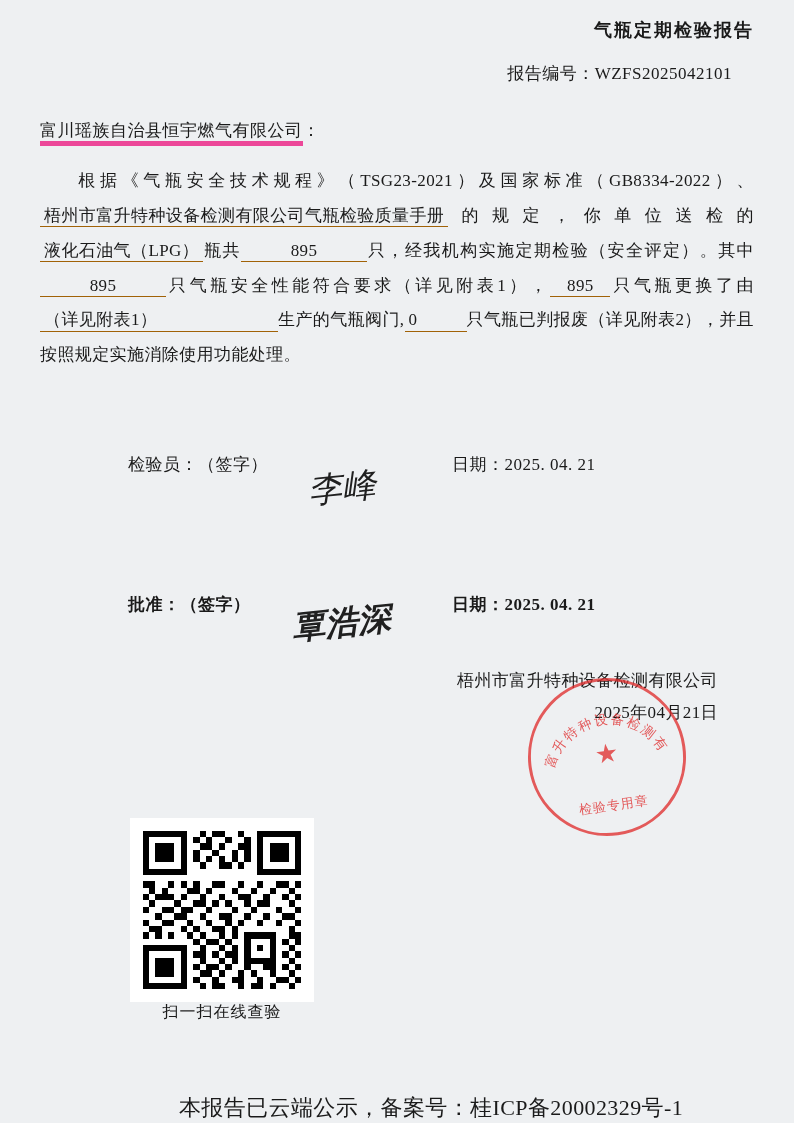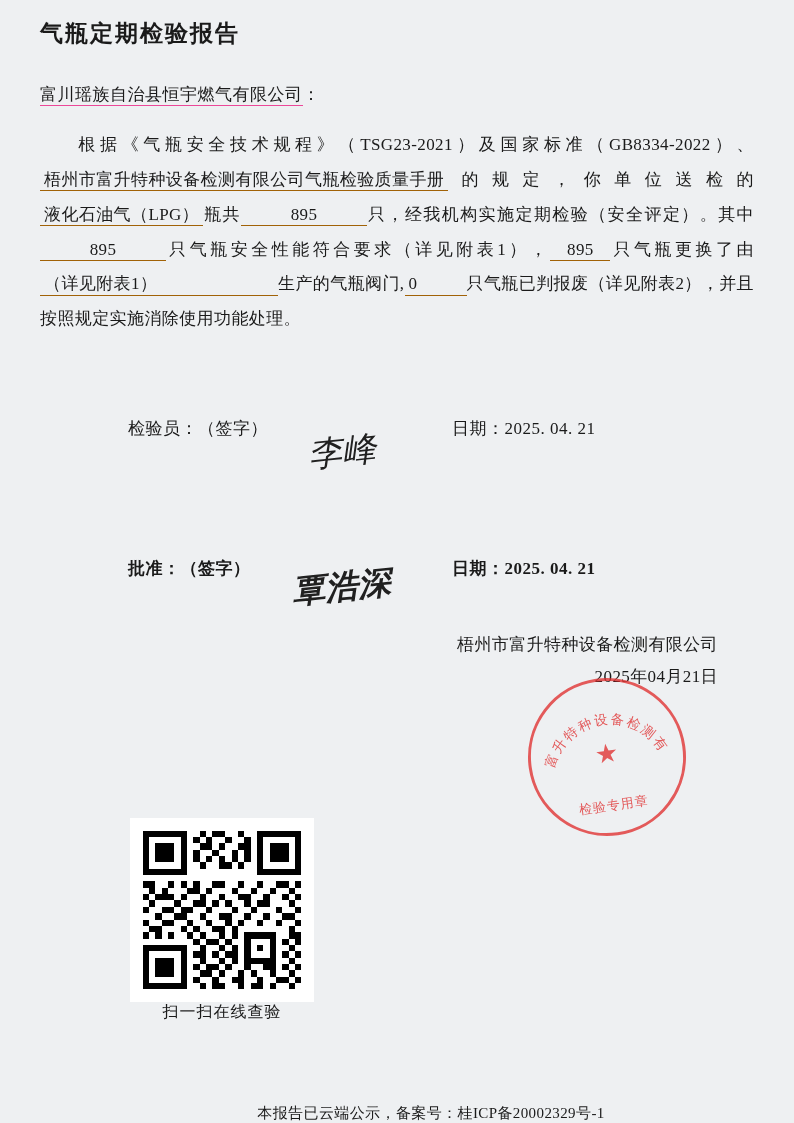--- a/index.html
+++ b/index.html
@@ -16,42 +16,42 @@
     overflow: hidden;
   }
   .page {
     position: relative;
     width: 794px;
     height: 1123px;
     box-sizing: border-box;
     padding: 0 40px;
   }
   .title {
-    text-align: left;
+    text-align: right;
     font-family: "Liberation Sans", sans-serif;
     font-weight: bold;
-    font-size: 23px;
+    font-size: 18px;
     letter-spacing: 2px;
     margin-top: 18px;
     margin-bottom: 20px;
   }
   .report-no {
     text-align: right;
     font-size: 17px;
     margin-right: 22px;
     margin-top: 16px;
     letter-spacing: 0.5px;
   }
   .recipient {
     margin-top: 34px;
     font-size: 17px;
     letter-spacing: 0.5px;
   }
   .recipient .uline {
-    border-bottom: 1px solid #ec4899;
+    border-bottom: 5px solid #ec4899;
     padding-bottom: 1px;
   }
   .body-text {
     margin-top: 22px;
     font-size: 17px;
     line-height: 2.05;
     letter-spacing: 0.4px;
     text-align: justify;
   }
   .indent {
@@ -176,33 +176,36 @@
     font-size: 16px;
     letter-spacing: 1px;
   }
 
   .footer {
     position: absolute;
     left: 0;
     right: 0;
     bottom: 18px;
     text-align: center;
-    font-size: 15px;
+    font-size: 22px;
     letter-spacing: 0.4px;
     padding-left: 68px;
     box-sizing: border-box;
   }
 </style>
 </head>
 <body>
 
 <div class="page">
 
   <div class="title">气瓶定期检验报告</div>
 
+  <div class="report-no">
+    <span>报告编号：</span><span>WZFS2025042101</span>
+  </div>
 
   <div class="recipient">
     <span class="uline">富川瑶族自治县恒宇燃气有限公司</span><span>：</span>
   </div>
 
   <div class="body-text">
     <span class="indent"></span><span>根据《气瓶安全技术规程》（TSG23-2021）及国家标准（GB8334-2022）、</span><span class="fill w-manual">梧州市富升特种设备检测有限公司气瓶检验质量手册</span><span>的规定，你单位送检的</span><span class="fill w-gas">液化石油气（LPG）</span><span>瓶共</span><span class="fill w-num2">895</span><span>只，经我机构实施定期检验（安全评定）。其中</span><span class="fill w-num2">895</span><span>只气瓶安全性能符合要求（详见附表1），</span><span class="fill w-small">895</span><span>只气瓶更换了由</span><span class="fill w-valve">（详见附表1）</span><span>生产的气瓶阀门,</span><span class="fill w-zero">0</span><span>只气瓶已判报废（详见附表2），并且按照规定实施消除使用功能处理。</span>
   </div>
 
   <div class="sign-row">

